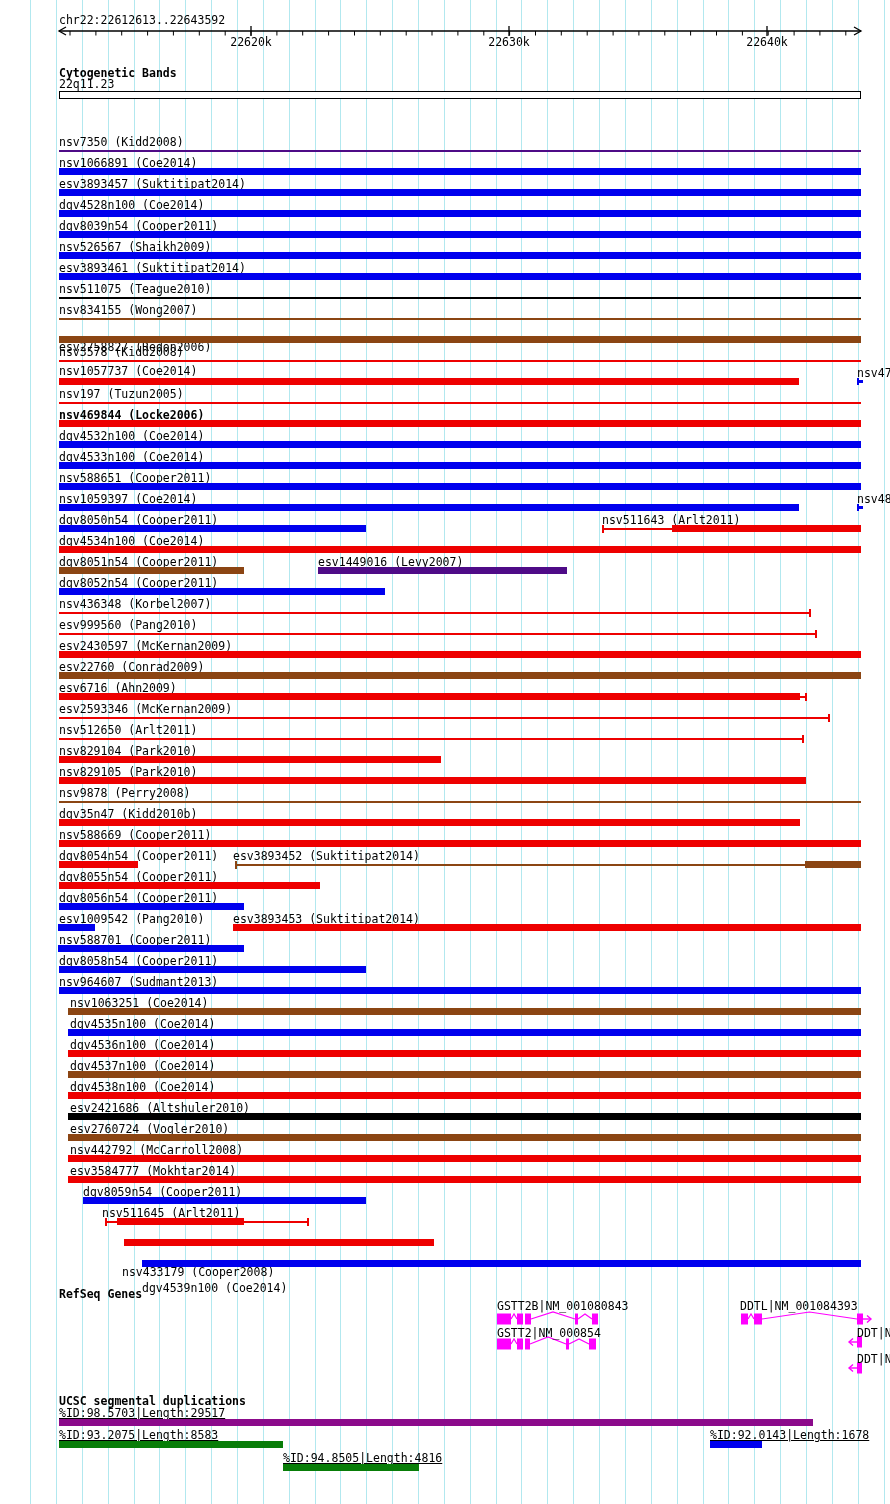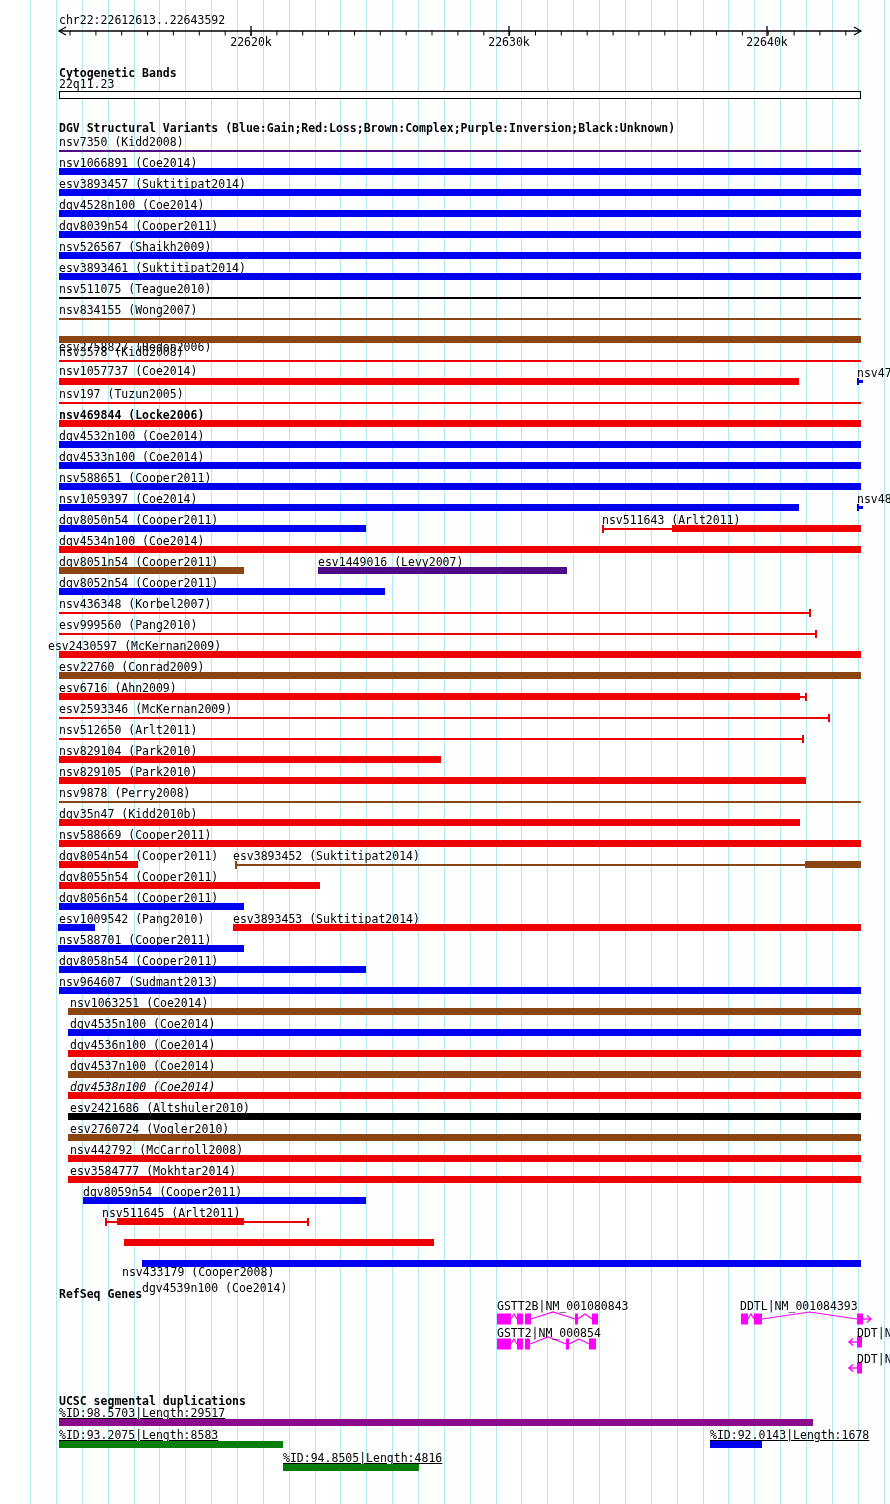--- a/index.html
+++ b/index.html
@@ -101,21 +101,20 @@
       <line x1="767" y1="26" x2="767" y2="36" stroke="#000" stroke-width="1.3"></line>
     </svg>
   <div id="ruler-labels">
       <div class="lbl" style="left: 226px; top: 36px; width: 50px; text-align: center;">22620k</div>
       <div class="lbl" style="left: 484px; top: 36px; width: 50px; text-align: center;">22630k</div>
       <div class="lbl" style="left: 742px; top: 36px; width: 50px; text-align: center;">22640k</div>
     </div>
   <div class="hdr" id="cyto-header">Cytogenetic Bands</div>
   <div class="lbl" id="cyto-label">22q11.23</div>
   <div id="cyto-band" style="left: 59px; top: 91px; width: 802px; height: 8px;"></div>
-  <div class="hdr" id="dgv-header">DGV Structural Variants (Blue:Gain;Red:Loss;Brown:Complex;Purple:Inversion;Black:Unknown)</div>
   <div id="dgv-rows">
       <div class="lbl" style="left: 59px; top: 136px;">nsv7350 (Kidd2008)</div>
       <div class="bar" style="left: 59px; top: 149.5px; width: 802px; height: 2px; background: rgb(78, 11, 135);"></div>
       <div class="lbl" style="left: 59px; top: 157px;">nsv1066891 (Coe2014)</div>
       <div class="bar" style="left: 59px; top: 168px; width: 802px; height: 7px; background: rgb(0, 0, 238);"></div>
       <div class="lbl" style="left: 59px; top: 178px;">esv3893457 (Suktitipat2014)</div>
       <div class="bar" style="left: 59px; top: 189px; width: 802px; height: 7px; background: rgb(0, 0, 238);"></div>
       <div class="lbl" style="left: 59px; top: 199px;">dgv4528n100 (Coe2014)</div>
       <div class="bar" style="left: 59px; top: 210px; width: 802px; height: 7px; background: rgb(0, 0, 238);"></div>
       <div class="lbl" style="left: 59px; top: 220px;">dgv8039n54 (Cooper2011)</div>
@@ -165,21 +164,21 @@
       <div class="bar" style="left: 59px; top: 567px; width: 185px; height: 7px; background: rgb(139, 69, 19);"></div>
       <div class="bar" style="left: 318px; top: 567px; width: 249px; height: 7px; background: rgb(78, 11, 135);"></div>
       <div class="lbl" style="left: 59px; top: 577px;">dgv8052n54 (Cooper2011)</div>
       <div class="bar" style="left: 59px; top: 588px; width: 326px; height: 7px; background: rgb(0, 0, 238);"></div>
       <div class="lbl" style="left: 59px; top: 598px;">nsv436348 (Korbel2007)</div>
       <div class="bar" style="left: 59px; top: 611.5px; width: 752px; height: 2px; background: rgb(238, 0, 0);"></div>
       <div class="bar" style="left: 809px; top: 608.5px; width: 2px; height: 8px; background: rgb(238, 0, 0);"></div>
       <div class="lbl" style="left: 59px; top: 619px;">esv999560 (Pang2010)</div>
       <div class="bar" style="left: 59px; top: 632.5px; width: 758px; height: 2px; background: rgb(238, 0, 0);"></div>
       <div class="bar" style="left: 815px; top: 629.5px; width: 2px; height: 8px; background: rgb(238, 0, 0);"></div>
-      <div class="lbl" style="left: 48px; top: 640px;">esv2430597 (McKernan2009)</div>
+      <div class="lbl" style="left: 59px; top: 640px;">esv2430597 (McKernan2009)</div>
       <div class="bar" style="left: 59px; top: 651px; width: 802px; height: 7px; background: rgb(238, 0, 0);"></div>
       <div class="lbl" style="left: 59px; top: 661px;">esv22760 (Conrad2009)</div>
       <div class="bar" style="left: 59px; top: 672px; width: 802px; height: 7px; background: rgb(139, 69, 19);"></div>
       <div class="lbl" style="left: 59px; top: 682px;">esv6716 (Ahn2009)</div>
       <div class="bar" style="left: 59px; top: 693px; width: 741px; height: 7px; background: rgb(238, 0, 0);"></div>
       <div class="bar" style="left: 800px; top: 695.5px; width: 7px; height: 2px; background: rgb(238, 0, 0);"></div>
       <div class="bar" style="left: 805px; top: 692.5px; width: 2px; height: 8px; background: rgb(238, 0, 0);"></div>
       <div class="lbl" style="left: 59px; top: 703px;">esv2593346 (McKernan2009)</div>
       <div class="bar" style="left: 59px; top: 716.5px; width: 771px; height: 2px; background: rgb(238, 0, 0);"></div>
       <div class="bar" style="left: 828px; top: 713.5px; width: 2px; height: 8px; background: rgb(238, 0, 0);"></div>
@@ -217,21 +216,21 @@
       <div class="lbl" style="left: 59px; top: 976px;">nsv964607 (Sudmant2013)</div>
       <div class="bar" style="left: 59px; top: 987px; width: 802px; height: 7px; background: rgb(0, 0, 238);"></div>
       <div class="lbl" style="left: 70px; top: 997px;">nsv1063251 (Coe2014)</div>
       <div class="bar" style="left: 68px; top: 1008px; width: 793px; height: 7px; background: rgb(139, 69, 19);"></div>
       <div class="lbl" style="left: 70px; top: 1018px;">dgv4535n100 (Coe2014)</div>
       <div class="bar" style="left: 68px; top: 1029px; width: 793px; height: 7px; background: rgb(0, 0, 238);"></div>
       <div class="lbl" style="left: 70px; top: 1039px;">dgv4536n100 (Coe2014)</div>
       <div class="bar" style="left: 68px; top: 1050px; width: 793px; height: 7px; background: rgb(238, 0, 0);"></div>
       <div class="lbl" style="left: 70px; top: 1060px;">dgv4537n100 (Coe2014)</div>
       <div class="bar" style="left: 68px; top: 1071px; width: 793px; height: 7px; background: rgb(139, 69, 19);"></div>
-      <div class="lbl" style="left: 70px; top: 1081px; font-style: italic;">dgv4538n100 (Coe2014)</div>
+      <div class="lbl" style="left: 70px; top: 1081px;">dgv4538n100 (Coe2014)</div>
       <div class="bar" style="left: 68px; top: 1092px; width: 793px; height: 7px; background: rgb(238, 0, 0);"></div>
       <div class="lbl" style="left: 70px; top: 1102px;">esv2421686 (Altshuler2010)</div>
       <div class="bar" style="left: 68px; top: 1113px; width: 793px; height: 7px; background: rgb(0, 0, 0);"></div>
       <div class="lbl" style="left: 70px; top: 1123px;">esv2760724 (Vogler2010)</div>
       <div class="bar" style="left: 68px; top: 1134px; width: 793px; height: 7px; background: rgb(139, 69, 19);"></div>
       <div class="lbl" style="left: 70px; top: 1144px;">nsv442792 (McCarroll2008)</div>
       <div class="bar" style="left: 68px; top: 1155px; width: 793px; height: 7px; background: rgb(238, 0, 0);"></div>
       <div class="lbl" style="left: 70px; top: 1165px;">esv3584777 (Mokhtar2014)</div>
       <div class="bar" style="left: 68px; top: 1176px; width: 793px; height: 7px; background: rgb(238, 0, 0);"></div>
       <div class="lbl" style="left: 83px; top: 1186px;">dgv8059n54 (Cooper2011)</div>

